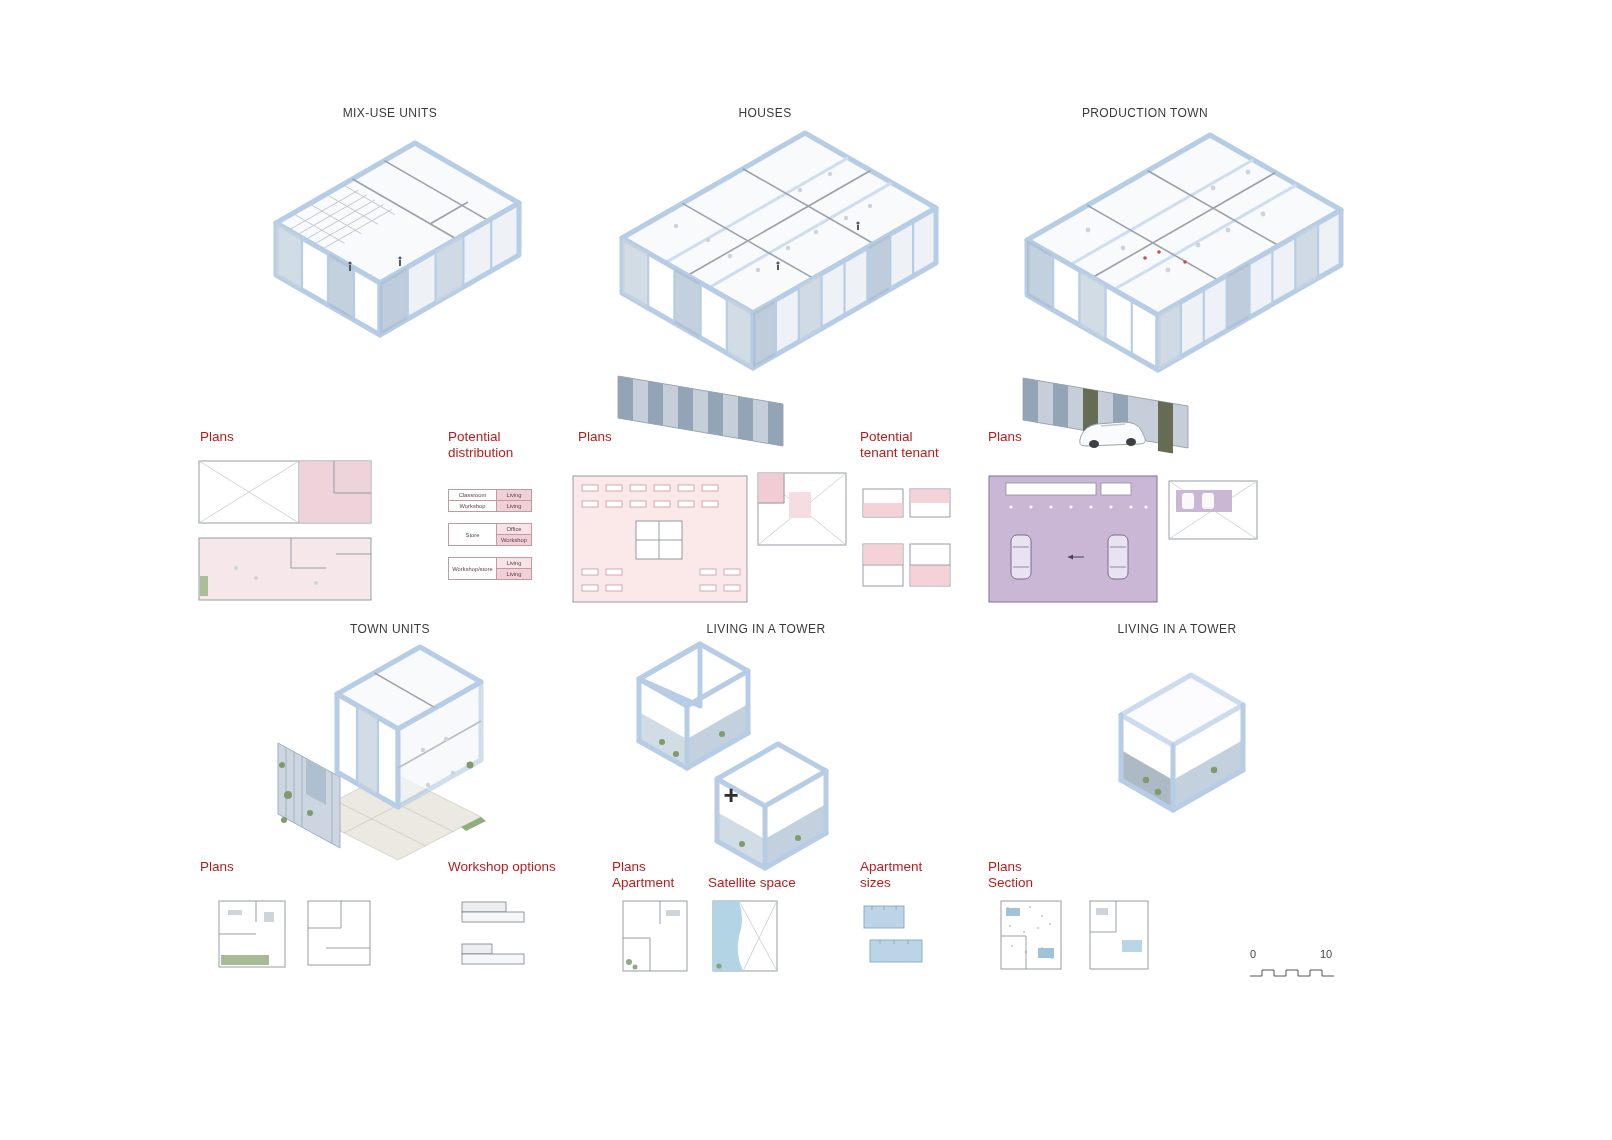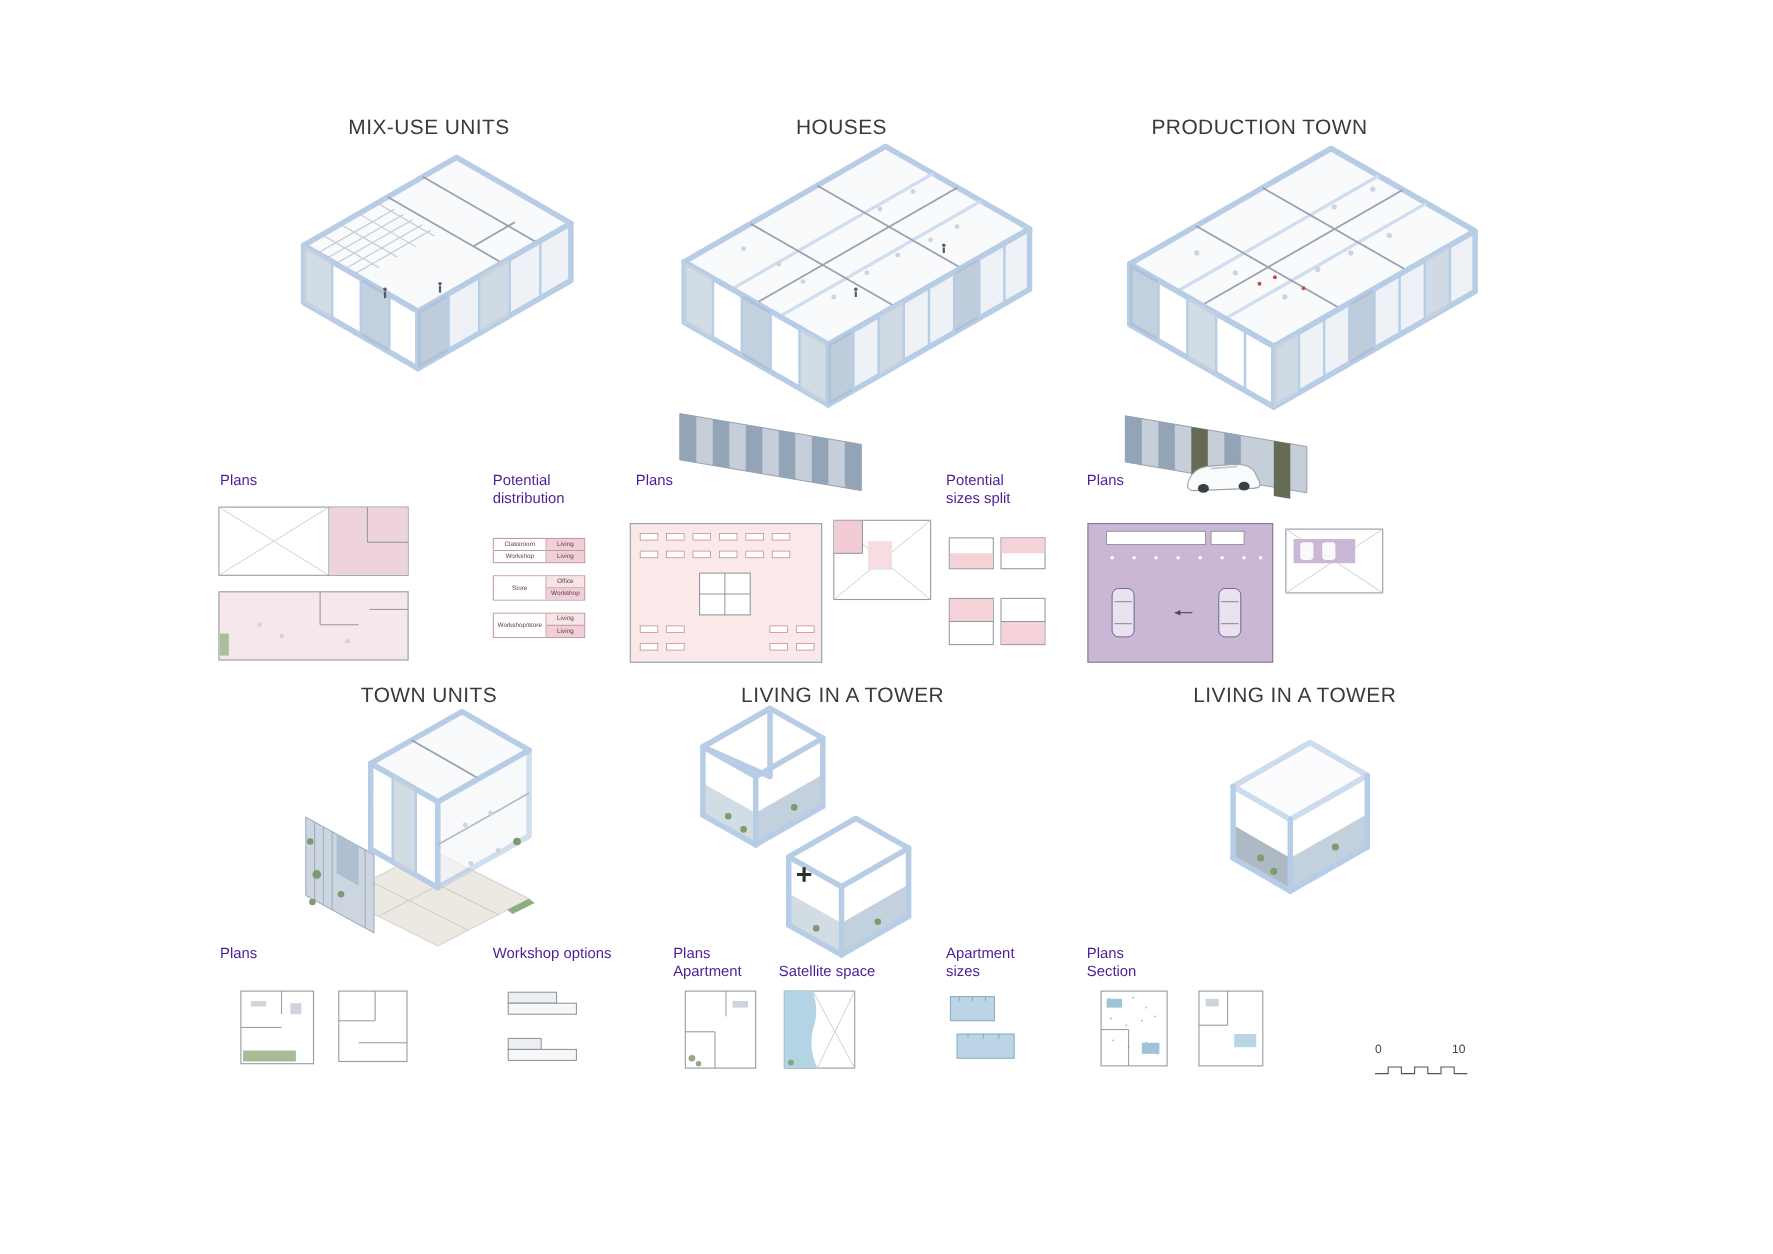--- a/index.html
+++ b/index.html
@@ -1,21 +1,21 @@
 <!DOCTYPE html>
 <html><head>
 <meta charset="utf-8">
 <style>
   *{margin:0;padding:0;box-sizing:border-box}
   html,body{background:#fff}
   body{font-family:"Liberation Sans",sans-serif;color:#2e2e2e}
   .board{position:relative;width:1612px;height:1140px;background:#ffffff;overflow:hidden}
   .abs{position:absolute}
-  .title{font-size:19px;color:#3a3a3a;letter-spacing:.4px;text-align:center;width:320px}
-  .lbl{font-size:13.5px;color:#4c1d95;line-height:16px}
+  .title{font-size:12px;color:#3a3a3a;letter-spacing:.4px;text-align:center;width:320px}
+  .lbl{font-size:13.5px;color:#b91c1c;line-height:16px}
   .plus{font-size:26px;font-weight:bold;color:#2e2e2e;width:30px;text-align:center}
   .scalenum{font-size:11px;color:#444}
   svg{display:block;overflow:visible}
 
   
   .fTop{fill:#f8fafc;stroke:#b7cde6;stroke-width:5;stroke-linejoin:round}
   .fL{fill:#ffffff;stroke:#b7cde6;stroke-width:5;stroke-linejoin:round}
   .fR{fill:#eef2f7;stroke:#b7cde6;stroke-width:5;stroke-linejoin:round}
   .beam{stroke:#b7cde6;stroke-width:5;fill:none;stroke-linecap:round;stroke-linejoin:round}
   .beamT{stroke:#cfdeef;stroke-width:3;fill:none}
@@ -220,21 +220,21 @@
   </svg>
 
   <div class="abs lbl" style="left:200px;top:429px">Plans</div>
   <div class="abs lbl" style="left:448px;top:429px">
     <div>Potential</div>
     <div>distribution</div>
   </div>
   <div class="abs lbl" style="left:578px;top:429px">Plans</div>
   <div class="abs lbl" style="left:860px;top:429px">
     <div>Potential</div>
-    <div>sizes split</div>
+    <div>tenant tenant</div>
   </div>
   <div class="abs lbl" style="left:988px;top:429px">Plans</div>
 
   <svg class="abs" style="left:196px;top:458px" width="185" height="150" viewBox="0 0 185 150">
     <rect class="planrect" x="3" y="3" width="172" height="62"></rect>
     <line class="xline" x1="3" y1="3" x2="103" y2="65"></line>
     <line class="xline" x1="103" y1="3" x2="3" y2="65"></line>
     <line class="thin" x1="103" y1="3" x2="103" y2="65"></line>
     <rect class="pinkfill" x="103.5" y="3.5" width="71" height="61"></rect>
     <line class="thin" x1="138" y1="3" x2="138" y2="35"></line>

